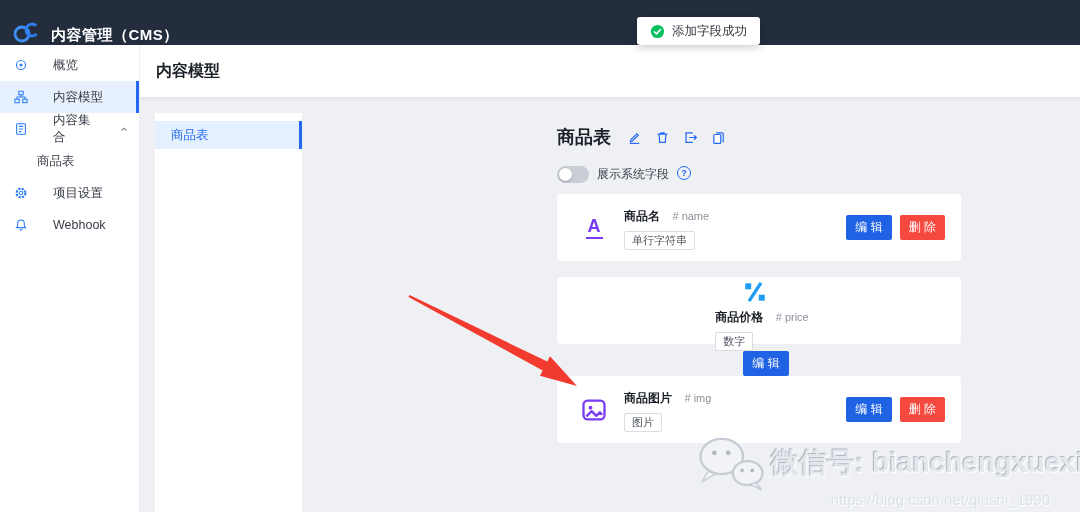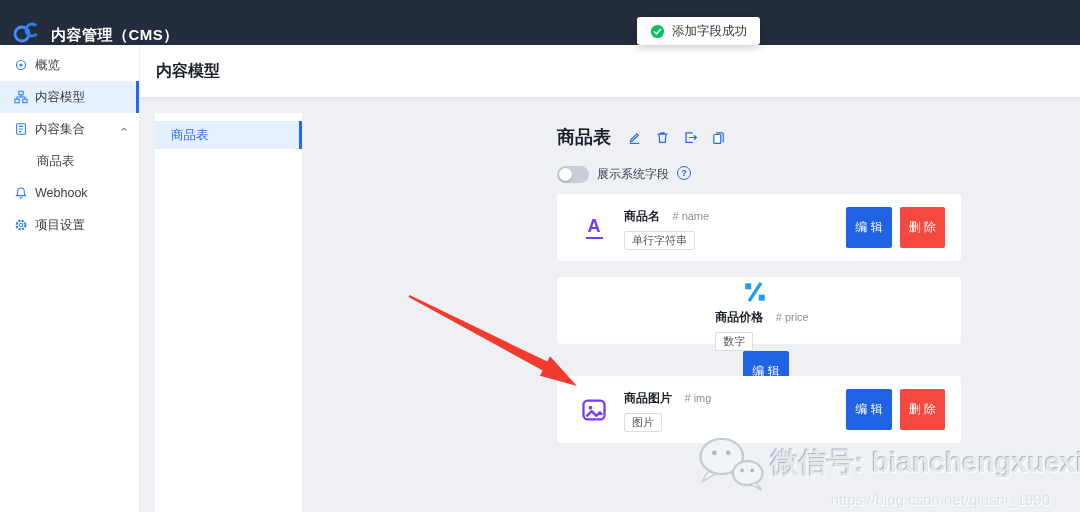--- a/index.html
+++ b/index.html
@@ -13,21 +13,21 @@
   .topbar-title{color:#ffffff;font-size:15px;font-weight:bold;letter-spacing:.5px;}
 
   
   .toast{position:absolute;left:637px;top:17px;height:28px;background:#fff;border-radius:3px;
          box-shadow:0 2px 10px rgba(0,0,0,.22);display:flex;align-items:center;gap:7px;
          padding:0 13px;z-index:9;font-size:12.5px;color:#34383f;white-space:nowrap;justify-content:space-between;}
 
   
   .sidebar{position:absolute;left:0;top:45px;bottom:0;width:140px;background:#fff;
            border-right:1px solid #ecedf1;box-sizing:border-box;padding-top:4px;z-index:4;}
-  .side-item{height:32px;display:flex;align-items:center;gap:7px;padding:0 10px 0 14px;
+  .side-item{height:32px;display:flex;align-items:center;gap:25px;padding:0 10px 0 14px;
              font-size:12.5px;color:#383d47;cursor:pointer;box-sizing:border-box;}
   .side-item.active{background:#e7f1fe;border-right:3px solid var(--accent,#2468f2);}
   .side-item.sub{padding-left:37px;}
   .side-icon{width:14px;height:14px;flex:0 0 14px;display:flex;}
   .chevron{margin-left:auto;display:flex;}
 
   
   .page-header{position:absolute;left:140px;top:45px;right:0;height:52px;background:#fff;
                box-shadow:0 2px 4px rgba(31,35,41,.06);display:flex;align-items:center;
                padding-left:16px;z-index:3;}
@@ -59,21 +59,21 @@
         display:flex;align-items:center;padding:0 16px 0 22px;box-sizing:border-box;z-index:2;}
   .card1{top:194px;} .card2{top:277px;flex-direction:column;} .card3{top:376px;}
   .f-icon{width:30px;height:30px;margin-right:15px;display:flex;align-items:center;justify-content:center;flex:0 0 30px;}
   .glyph-A{color:var(--purple,#7a3bf5);font-weight:bold;font-size:18px;line-height:1;
            border-bottom:2px solid var(--purple,#7a3bf5);padding:0 2px 2px;}
   .f-name{font-size:12px;font-weight:bold;color:#1c2028;}
   .f-key{font-size:11px;color:#8b9099;margin-left:8px;font-weight:normal;}
   .f-tag{display:inline-block;margin-top:6px;border:1px solid #d9dce1;border-radius:2px;
          padding:1px 7px;font-size:11px;color:#4e535c;background:#fff;}
   .spacer{flex:1;}
-  .btn{border:none;border-radius:2px;color:#fff;font-size:12px;padding:12px 9px;margin-left:8px;
+  .btn{border:none;border-radius:2px;color:#fff;font-size:12px;padding:4px 9px;margin-left:8px;
        cursor:pointer;font-family:inherit;white-space:nowrap;}
   .btn.edit{background:var(--accent-btn,#2062e4);}
   .btn.del{background:var(--danger,#f5493f);}
 
   
   .arrow-svg{position:absolute;left:0;top:0;z-index:8;pointer-events:none;}
 
   
   .watermark{position:absolute;left:694px;top:432px;display:flex;align-items:center;gap:3px;z-index:7;
              pointer-events:none;}
@@ -136,35 +136,35 @@
         <svg viewBox="0 0 12 9" width="10" height="8" fill="none" stroke="#737880" stroke-width="1.3">
           <path d="M3 6.5 L6 3.5 L9 6.5"></path>
         </svg>
       </span>
     </div>
     <div class="side-item sub">
       <span>商品表</span>
     </div>
     <div class="side-item">
       <span class="side-icon">
+        <svg viewBox="0 0 16 16" width="14" height="14" fill="none" stroke="#2b7cf6">
+          <circle cx="8" cy="8" r="5" stroke-width="2.4" stroke-dasharray="2.6 1.35"></circle>
+          <circle cx="8" cy="8" r="2" stroke-width="1.2"></circle>
+        </svg>
+      </span>
+      <span>项目设置</span>
+    </div>
+    <div class="side-item">
+      <span class="side-icon">
         <svg viewBox="0 0 16 16" width="14" height="14" fill="none" stroke="#2b7cf6" stroke-width="1.2">
           <path d="M8 2.2 a3.8 3.8 0 0 1 3.8 3.8 v3.2 l1.4 1.8 H2.8 l1.4-1.8 V6 A3.8 3.8 0 0 1 8 2.2 z"></path>
           <path d="M6.8 12.6 a1.2 1.2 0 0 0 2.4 0"></path>
         </svg>
       </span>
       <span>Webhook</span>
-    </div>
-    <div class="side-item">
-      <span class="side-icon">
-        <svg viewBox="0 0 16 16" width="14" height="14" fill="none" stroke="#2b7cf6">
-          <circle cx="8" cy="8" r="5" stroke-width="2.4" stroke-dasharray="2.6 1.35"></circle>
-          <circle cx="8" cy="8" r="2" stroke-width="1.2"></circle>
-        </svg>
-      </span>
-      <span>项目设置</span>
     </div>
   </div>
 
   <div class="page-header">
     <span class="page-title">内容模型</span>
   </div>
 
   <div class="model-panel">
     <div class="model-item">商品表</div>
   </div>

